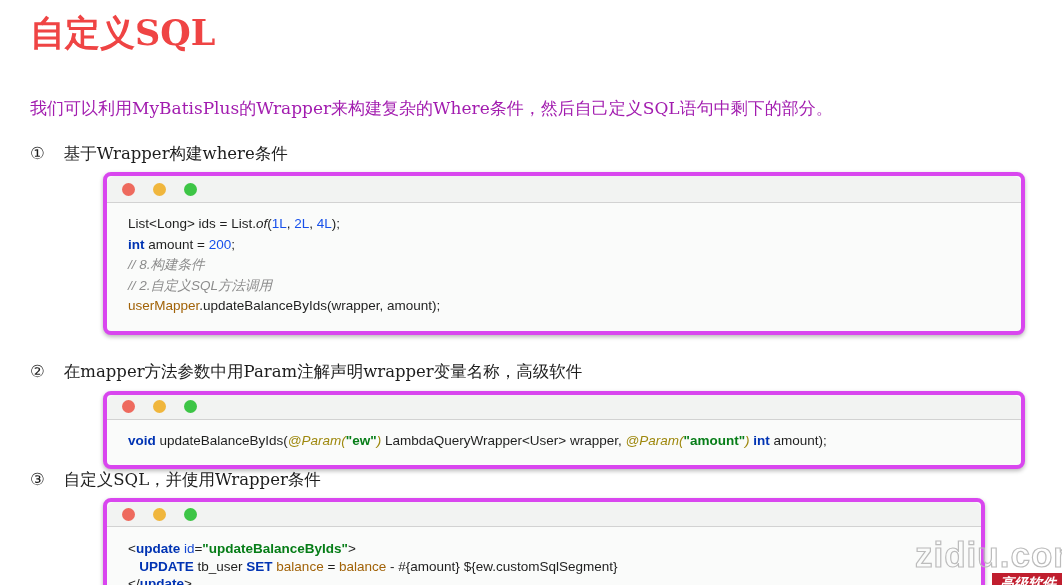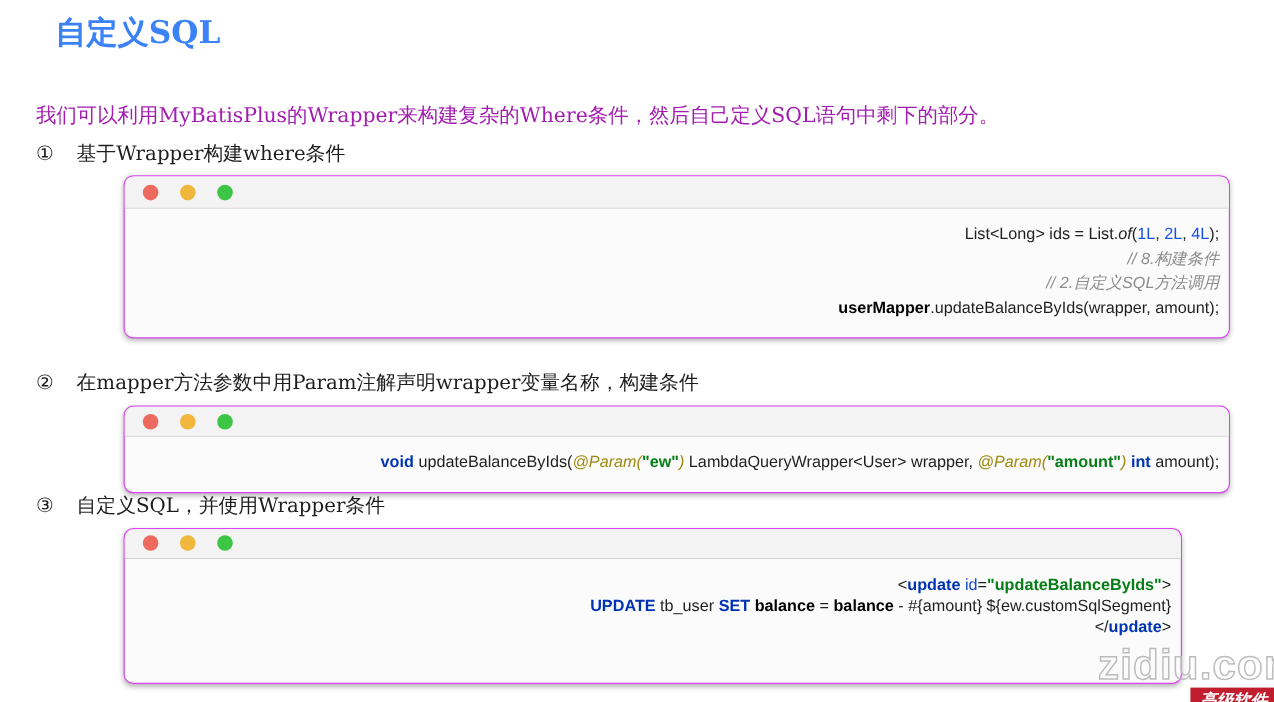--- a/index.html
+++ b/index.html
@@ -7,48 +7,47 @@
     width:1062px; height:585px;
     background:#ffffff;
     overflow:hidden;
     position:relative;
     font-family:"DejaVu Serif", serif;
     color:#212121;
   }
   .page { padding-left:30px; }
 
   .page-title {
-    margin:10px 0 0 16px;
-    font-size:26px;
+    margin:10px 0 0 0;
+    font-size:35px;
     font-weight:700;
-    color:#3b82f6;
+    color:#ef4444;
   }
   .intro {
     margin:40px 0 0 0;
     font-size:17px;
     color:#a21caf;
   }
   .sec-heading {
     font-size:16.5px;
     color:#1d1d1d;
   }
   .sec-heading .marker { margin-right:19px; }
-  .sh1 { margin-top:9px; }
+  .sh1 { margin-top:23px; }
   .sh2 { margin-top:26px; }
   .sh3 { }
 
   
   .mac-window {
     margin-left:73px;
     border-radius:8px;
     background:#fafbfa;
-    border:1px solid #d946ef;
+    border:4px solid #d946ef;
     box-shadow:0 2px 4px rgba(0,0,0,0.28);
     box-sizing:border-box;
-    text-align:right;
   }
   .w-full  { width:922px; }
   .w-narrow{ width:882px; }
   .mw1 { margin-top:7px; }
   .mw2 { margin-top:8px; }
   .mw3 { margin-top:7px; height:130px; }
 
   .titlebar {
     height:26px;
     background:#f2f3f2;
@@ -76,21 +75,21 @@
   .cb-tight { line-height:17.5px; padding-top:13px; }
   .code-line { white-space:pre; }
 
   .tok-pln { color:#1f1f1f; }
   .tok-itl { color:#1f1f1f; font-style:italic; }
   .tok-kw  { color:#0033b3; font-weight:bold; }
   .tok-num { color:#1750eb; }
   .tok-cmt { color:#8c8c8c; font-style:italic; }
   .tok-str { color:#067d17; font-weight:bold; }
   .tok-ann { color:#9e880d;font-style:italic; }
-  .tok-fld { color:#000000; font-weight:bold; }
+  .tok-fld { color:#a16207; font-weight:normal; }
   .tok-attr{ color:#174ad4; }
 
   .watermark {
     position:absolute;
     left:915px; top:535px;
     font-family:"Liberation Sans", sans-serif;
     font-size:35px;
     font-weight:700;
     letter-spacing:1px;
     color:rgba(255,255,255,0.05);
@@ -123,28 +122,29 @@
     <span class="marker">①</span><span>基于Wrapper构建where条件</span>
   </div>
   <div class="mac-window w-full mw1">
     <div class="titlebar mac-dots">
         <span class="dot" style="background: rgb(238, 106, 94);"></span>
         <span class="dot" style="background: rgb(240, 182, 61);"></span>
         <span class="dot" style="background: rgb(61, 197, 70);"></span>
       </div>
     <div class="code-body">
         <div class="code-line"><span class="tok-pln">List&lt;Long&gt; ids = List.</span><span class="tok-itl">of</span><span class="tok-pln">(</span><span class="tok-num">1L</span><span class="tok-pln">, </span><span class="tok-num">2L</span><span class="tok-pln">, </span><span class="tok-num">4L</span><span class="tok-pln">);</span></div>
+        <div class="code-line"><span class="tok-kw">int</span><span class="tok-pln"> amount = </span><span class="tok-num">200</span><span class="tok-pln">;</span></div>
         <div class="code-line"><span class="tok-cmt">// 8.构建条件</span></div>
         <div class="code-line"><span class="tok-cmt">// 2.自定义SQL方法调用</span></div>
         <div class="code-line"><span class="tok-fld">userMapper</span><span class="tok-pln">.updateBalanceByIds(wrapper, amount);</span></div>
       </div>
   </div>
 
   <div class="sec-heading sh2">
-    <span class="marker">②</span><span>在mapper方法参数中用Param注解声明wrapper变量名称，构建条件</span>
+    <span class="marker">②</span><span>在mapper方法参数中用Param注解声明wrapper变量名称，高级软件</span>
   </div>
   <div class="mac-window w-full mw2">
     <div class="titlebar tb-small mac-dots">
         <span class="dot" style="background: rgb(238, 106, 94);"></span>
         <span class="dot" style="background: rgb(240, 182, 61);"></span>
         <span class="dot" style="background: rgb(61, 197, 70);"></span>
       </div>
     <div class="code-body">
         <div class="code-line"><span class="tok-kw">void</span><span class="tok-pln"> updateBalanceByIds(</span><span class="tok-ann">@Param(</span><span class="tok-str">"ew"</span><span class="tok-ann">)</span><span class="tok-pln"> LambdaQueryWrapper&lt;User&gt; wrapper, </span><span class="tok-ann">@Param(</span><span class="tok-str">"amount"</span><span class="tok-ann">)</span><span class="tok-pln"> </span><span class="tok-kw">int</span><span class="tok-pln"> amount);</span></div>
       </div>

